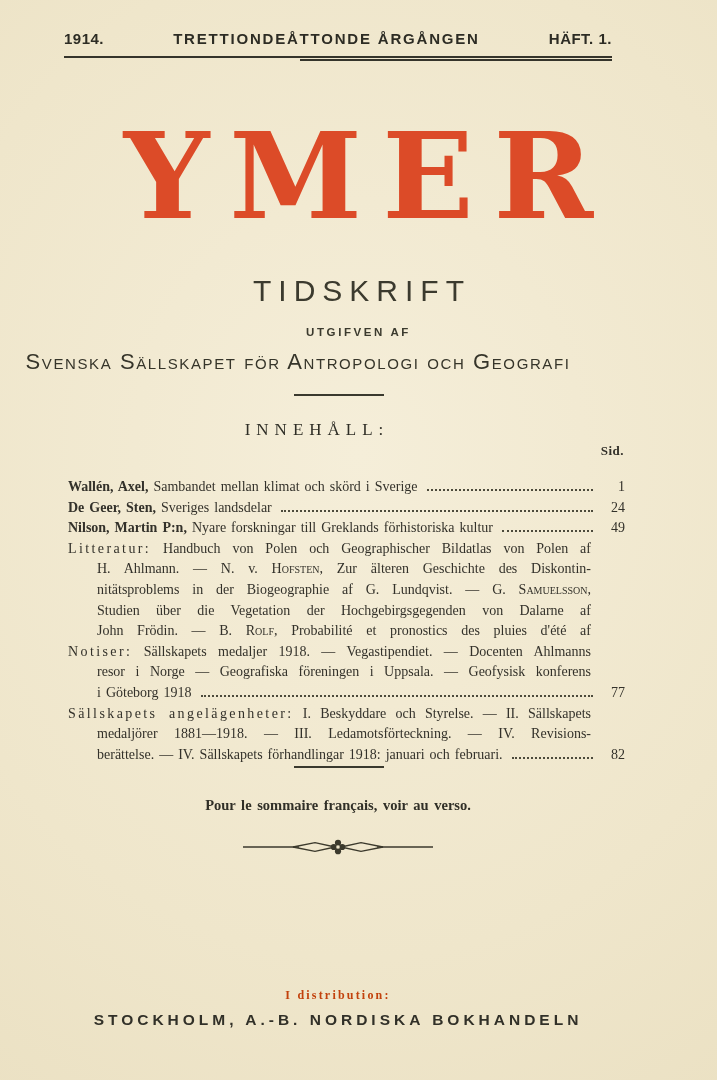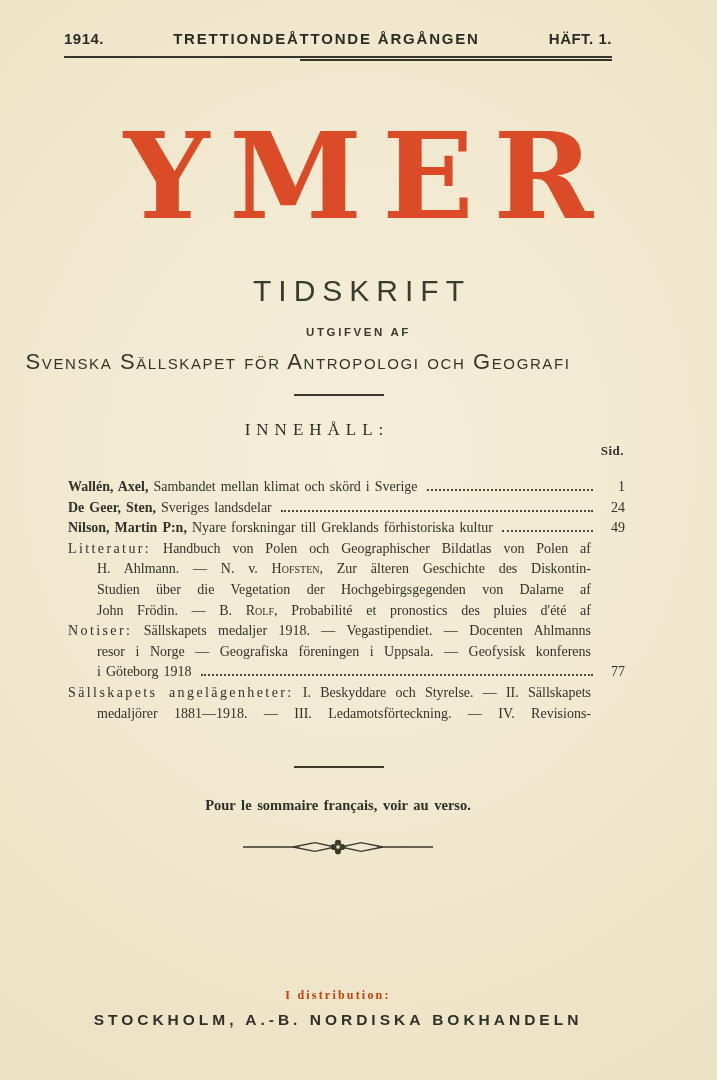--- a/index.html
+++ b/index.html
@@ -95,31 +95,37 @@
       <span class="leader"></span>
       <span class="pg">24</span>
     </div>
     <div class="toc-line flexline">
       <span class="t"><span class="seg-b">Nilson, Martin P:n,</span><span class="seg-n"> Nyare forskningar till Greklands förhistoriska kultur</span></span>
       <span class="leader"></span>
       <span class="pg">49</span>
     </div>
     <div class="toc-line justify"><span class="t"><span class="seg-sp">Litteratur:</span><span class="seg-n"> Handbuch von Polen och Geographischer Bildatlas von Polen af</span></span></div>
     <div class="toc-line ind justify"><span class="t"><span class="seg-n">H. Ahlmann. — N. v. </span><span class="seg-sc">Hofsten</span><span class="seg-n">, Zur älteren Geschichte des Diskontin-</span></span></div>
+    <div class="toc-line ind justify"><span class="t"><span class="seg-n">nitätsproblems in der Biogeographie af G. Lundqvist. — G. </span><span class="seg-sc">Samuelsson</span><span class="seg-n">,</span></span></div>
     <div class="toc-line ind justify"><span class="t"><span class="seg-n">Studien über die Vegetation der Hochgebirgsgegenden von Dalarne af</span></span></div>
     <div class="toc-line ind justify"><span class="t"><span class="seg-n">John Frödin. — B. </span><span class="seg-sc">Rolf</span><span class="seg-n">, Probabilité et pronostics des pluies d'été af</span></span></div>
     <div class="toc-line justify"><span class="t"><span class="seg-sp">Notiser:</span><span class="seg-n"> Sällskapets medaljer 1918. — Vegastipendiet. — Docenten Ahlmanns</span></span></div>
     <div class="toc-line ind justify"><span class="t"><span class="seg-n">resor i Norge — Geografiska föreningen i Uppsala. — Geofysisk konferens</span></span></div>
     <div class="toc-line ind flexline">
       <span class="t"><span class="seg-n">i Göteborg 1918</span></span>
       <span class="leader"></span>
       <span class="pg">77</span>
     </div>
     <div class="toc-line justify"><span class="t"><span class="seg-sp">Sällskapets angelägenheter:</span><span class="seg-n"> I. Beskyddare och Styrelse. — II. Sällskapets</span></span></div>
     <div class="toc-line ind justify"><span class="t"><span class="seg-n">medaljörer 1881—1918. — III. Ledamotsförteckning. — IV. Revisions-</span></span></div>
+    <div class="toc-line ind flexline">
+      <span class="t"><span class="seg-n">berättelse. — IV. Sällskapets förhandlingar 1918: januari och februari.</span></span>
+      <span class="leader"></span>
+      <span class="pg">82</span>
+    </div>
   </div>
 
 <div class="abs rule-b"></div>
 <div class="abs pour">Pour le sommaire français, voir au verso.</div>
 
 <div class="abs ornament">
   <svg width="190" height="18" viewBox="0 0 190 18" aria-hidden="true">
     <g stroke="#3b392c" fill="none" stroke-width="1.3">
       <line x1="0" y1="9" x2="56" y2="9"></line>
       <line x1="134" y1="9" x2="190" y2="9"></line>

